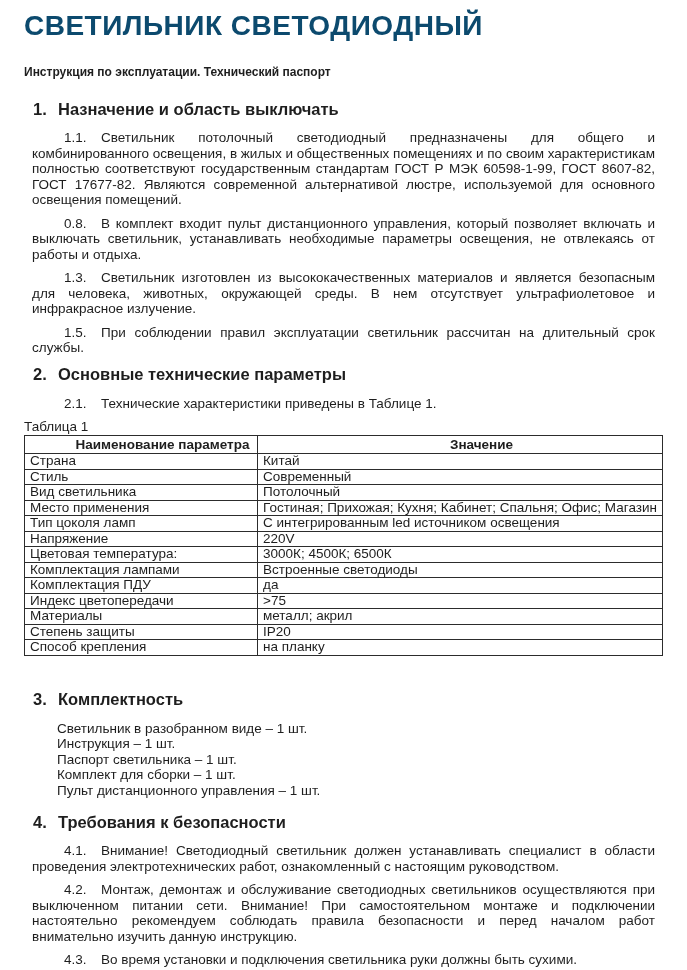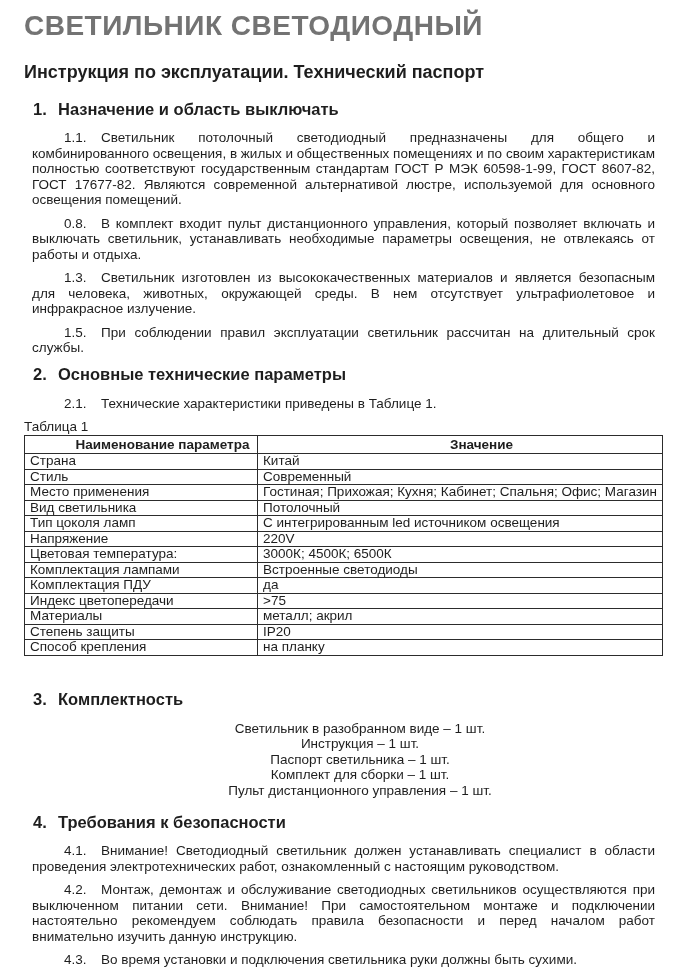--- a/index.html
+++ b/index.html
@@ -7,24 +7,24 @@
     width: 687px; height: 970px;
     background: #ffffff;
     color: #1e1e1e;
     font-family: "Liberation Sans", "DejaVu Sans", sans-serif;
     overflow: hidden;
   }
   .page { padding: 8px 24px 0 24px; }
 
   .doc-title {
     font-size: 28px; line-height: 36px; font-weight: 700;
-    margin: 0; color: #737373; letter-spacing: 0.5px;
+    margin: 0; color: #0c4a6e; letter-spacing: 0.5px;
   }
   .subtitle {
-    font-size: 18px; line-height: 18px; font-weight: 700;
+    font-size: 12px; line-height: 18px; font-weight: 700;
     margin-top: 19px;
   }
 
   .h2 { display: flex; font-size: 16.5px; line-height: 21px; font-weight: 700; }
   .h2 .h2num { flex: none; width: 25px; margin-left: 9px; }
   .h2 .h2txt { flex: 1; }
   .h2-s1 { margin-top: 18px; }
   .h2-s2 { margin-top: 8px; }
   .h2-s3 { margin-top: 33px; }
   .h2-s4 { margin-top: 14px; }
@@ -51,21 +51,21 @@
     padding: 0 5px;
     overflow: hidden; white-space: nowrap;
   }
   table.params th {
     text-align: center; font-weight: 700;
     line-height: 17px; height: 17px; padding-left: 48px;
   }
   table.params td { line-height: 14.5px; height: 14.5px; }
 
   .kit-list { margin-top: 11px; font-size: 13.5px; line-height: 15.5px; }
-  .kit-item { margin-left: 33px; text-align: center; }
+  .kit-item { margin-left: 33px; }
 </style>
 </head>
 <body>
 
 <div class="page">
 
   <h1 class="doc-title">СВЕТИЛЬНИК СВЕТОДИОДНЫЙ</h1>
   <div class="subtitle">Инструкция по эксплуатации.  Технический паспорт</div>
 
   <div class="h2 h2-s1">
@@ -112,27 +112,27 @@
           <td>Страна</td>
           <td>Китай</td>
         </tr>
 
         <tr>
           <td>Стиль</td>
           <td>Современный</td>
         </tr>
 
         <tr>
+          <td>Вид светильника</td>
+          <td>Потолочный</td>
+        </tr>
+
+        <tr>
           <td>Место применения</td>
           <td>Гостиная; Прихожая; Кухня; Кабинет; Спальня; Офис; Магазин</td>
-        </tr>
-
-        <tr>
-          <td>Вид светильника</td>
-          <td>Потолочный</td>
         </tr>
 
         <tr>
           <td>Тип цоколя ламп</td>
           <td>С интегрированным led источником освещения</td>
         </tr>
 
         <tr>
           <td>Напряжение</td>
           <td>220V</td>

